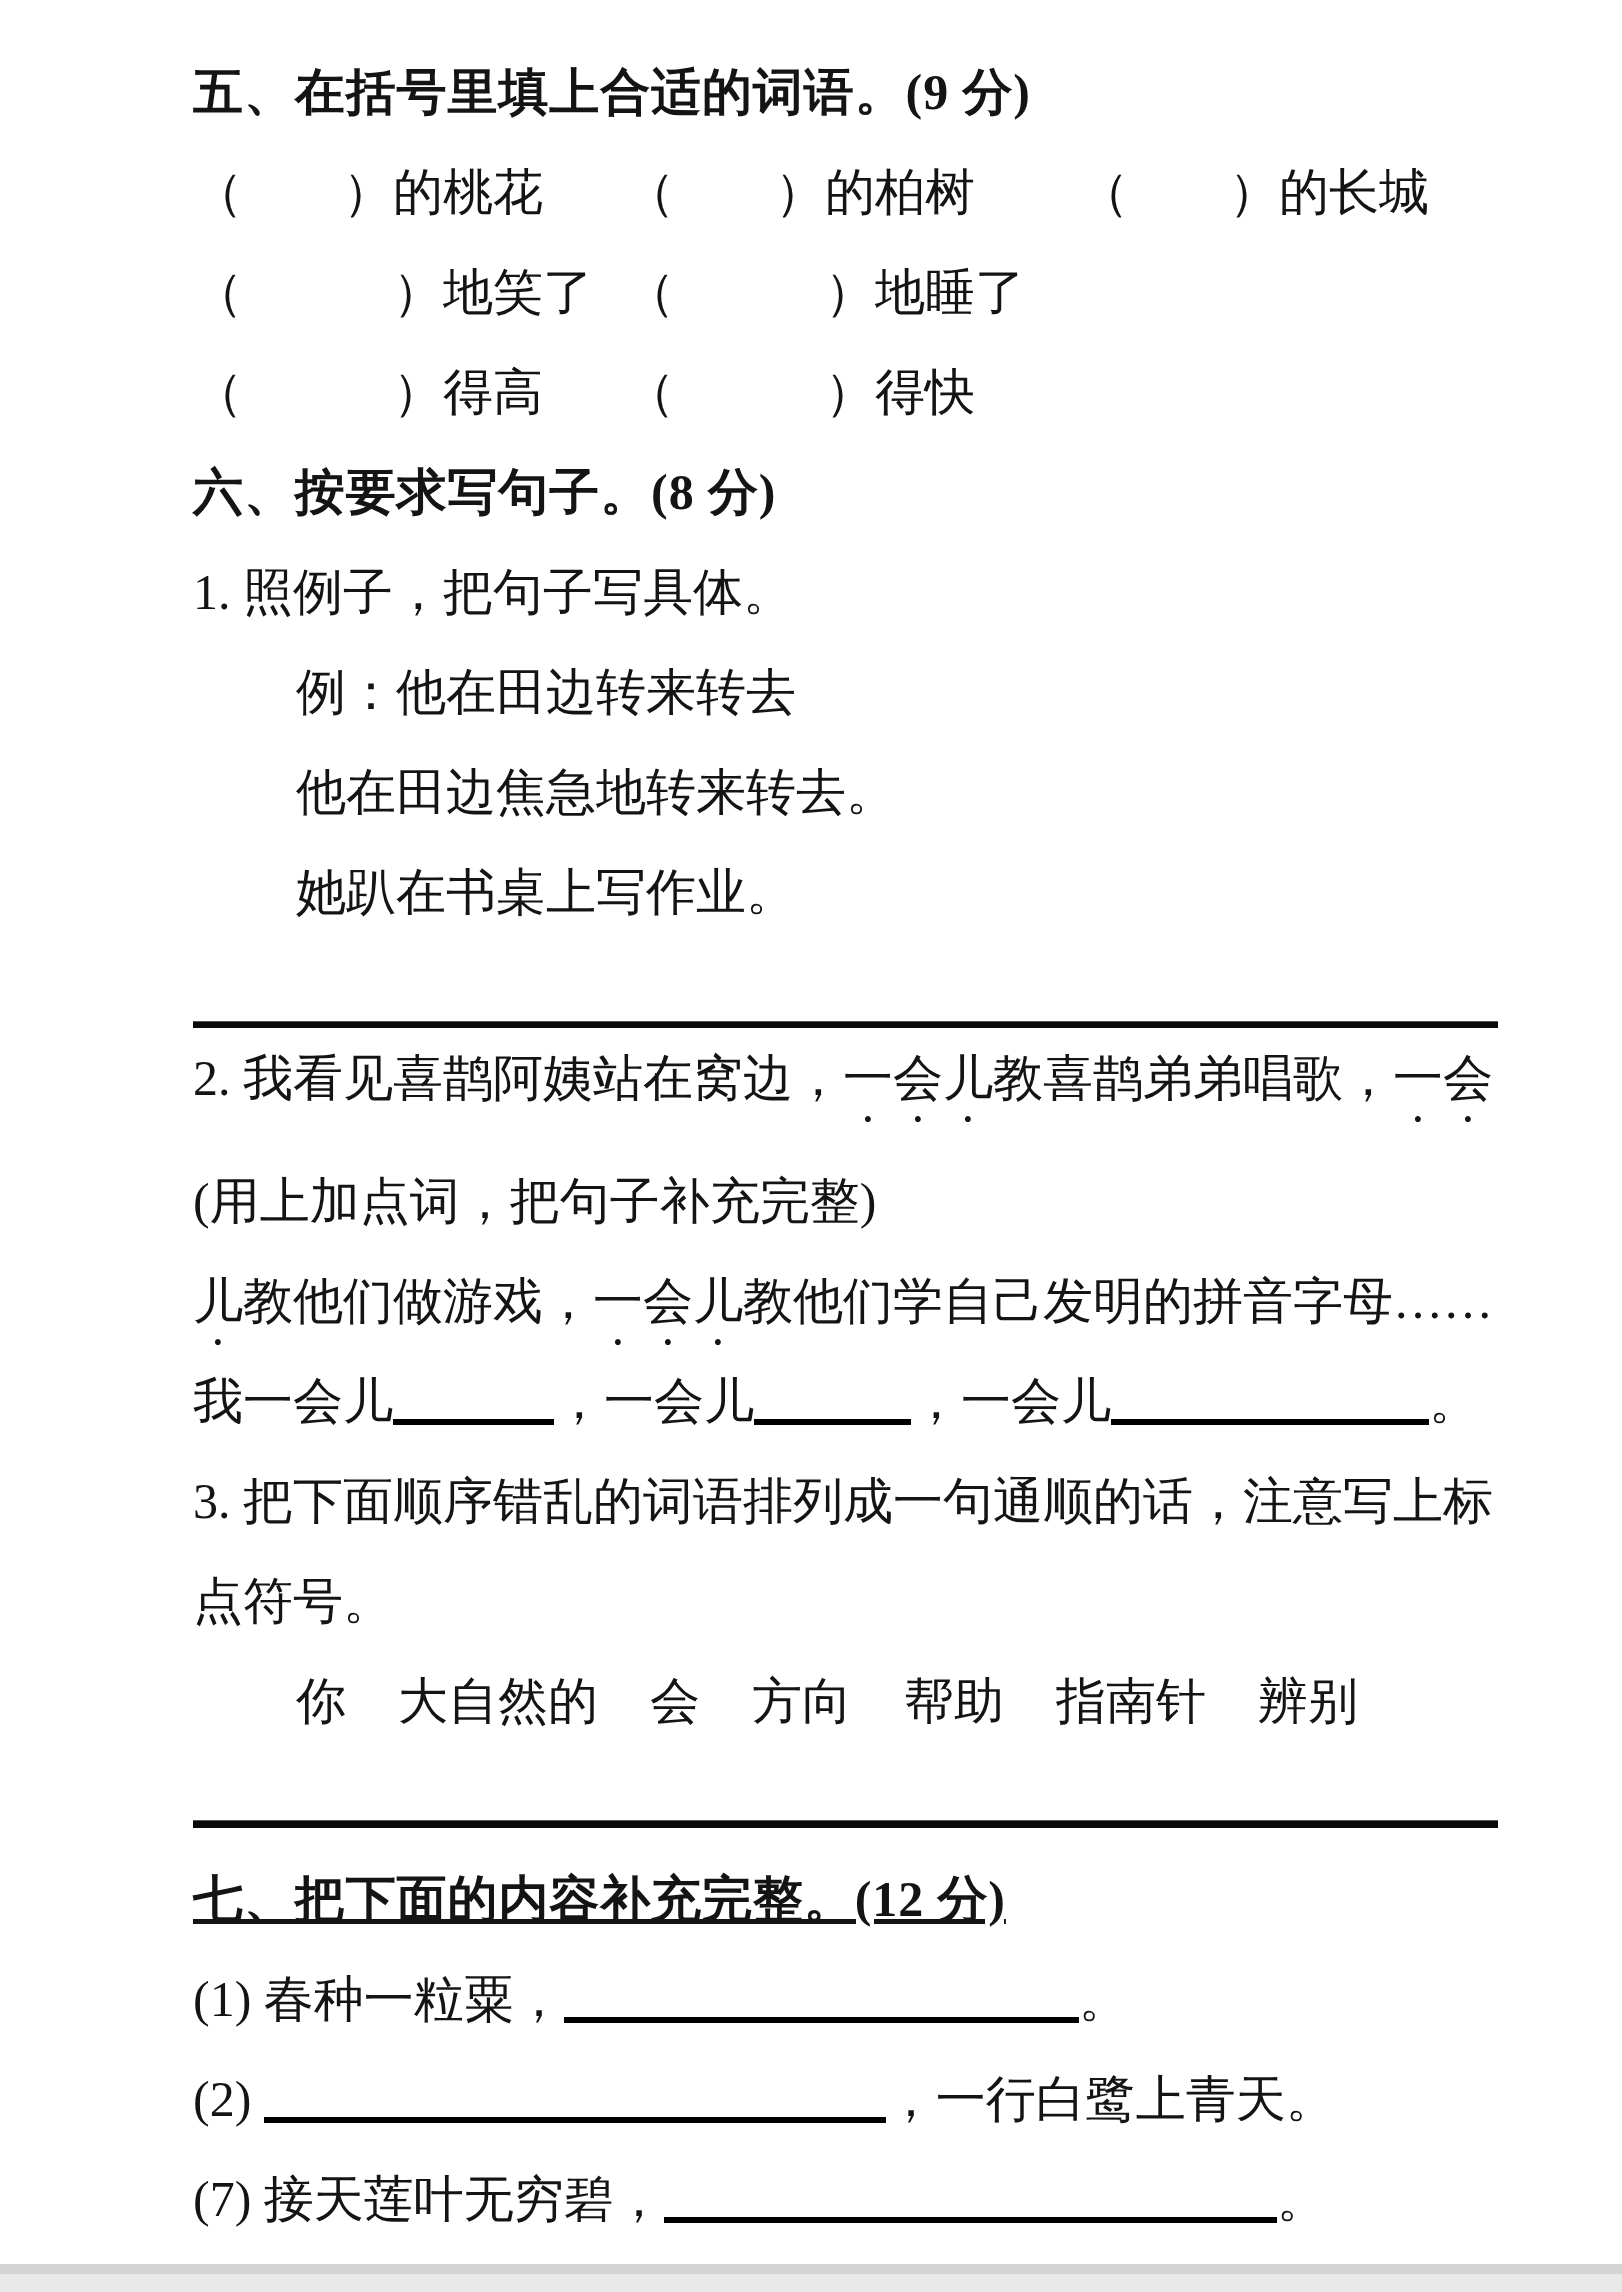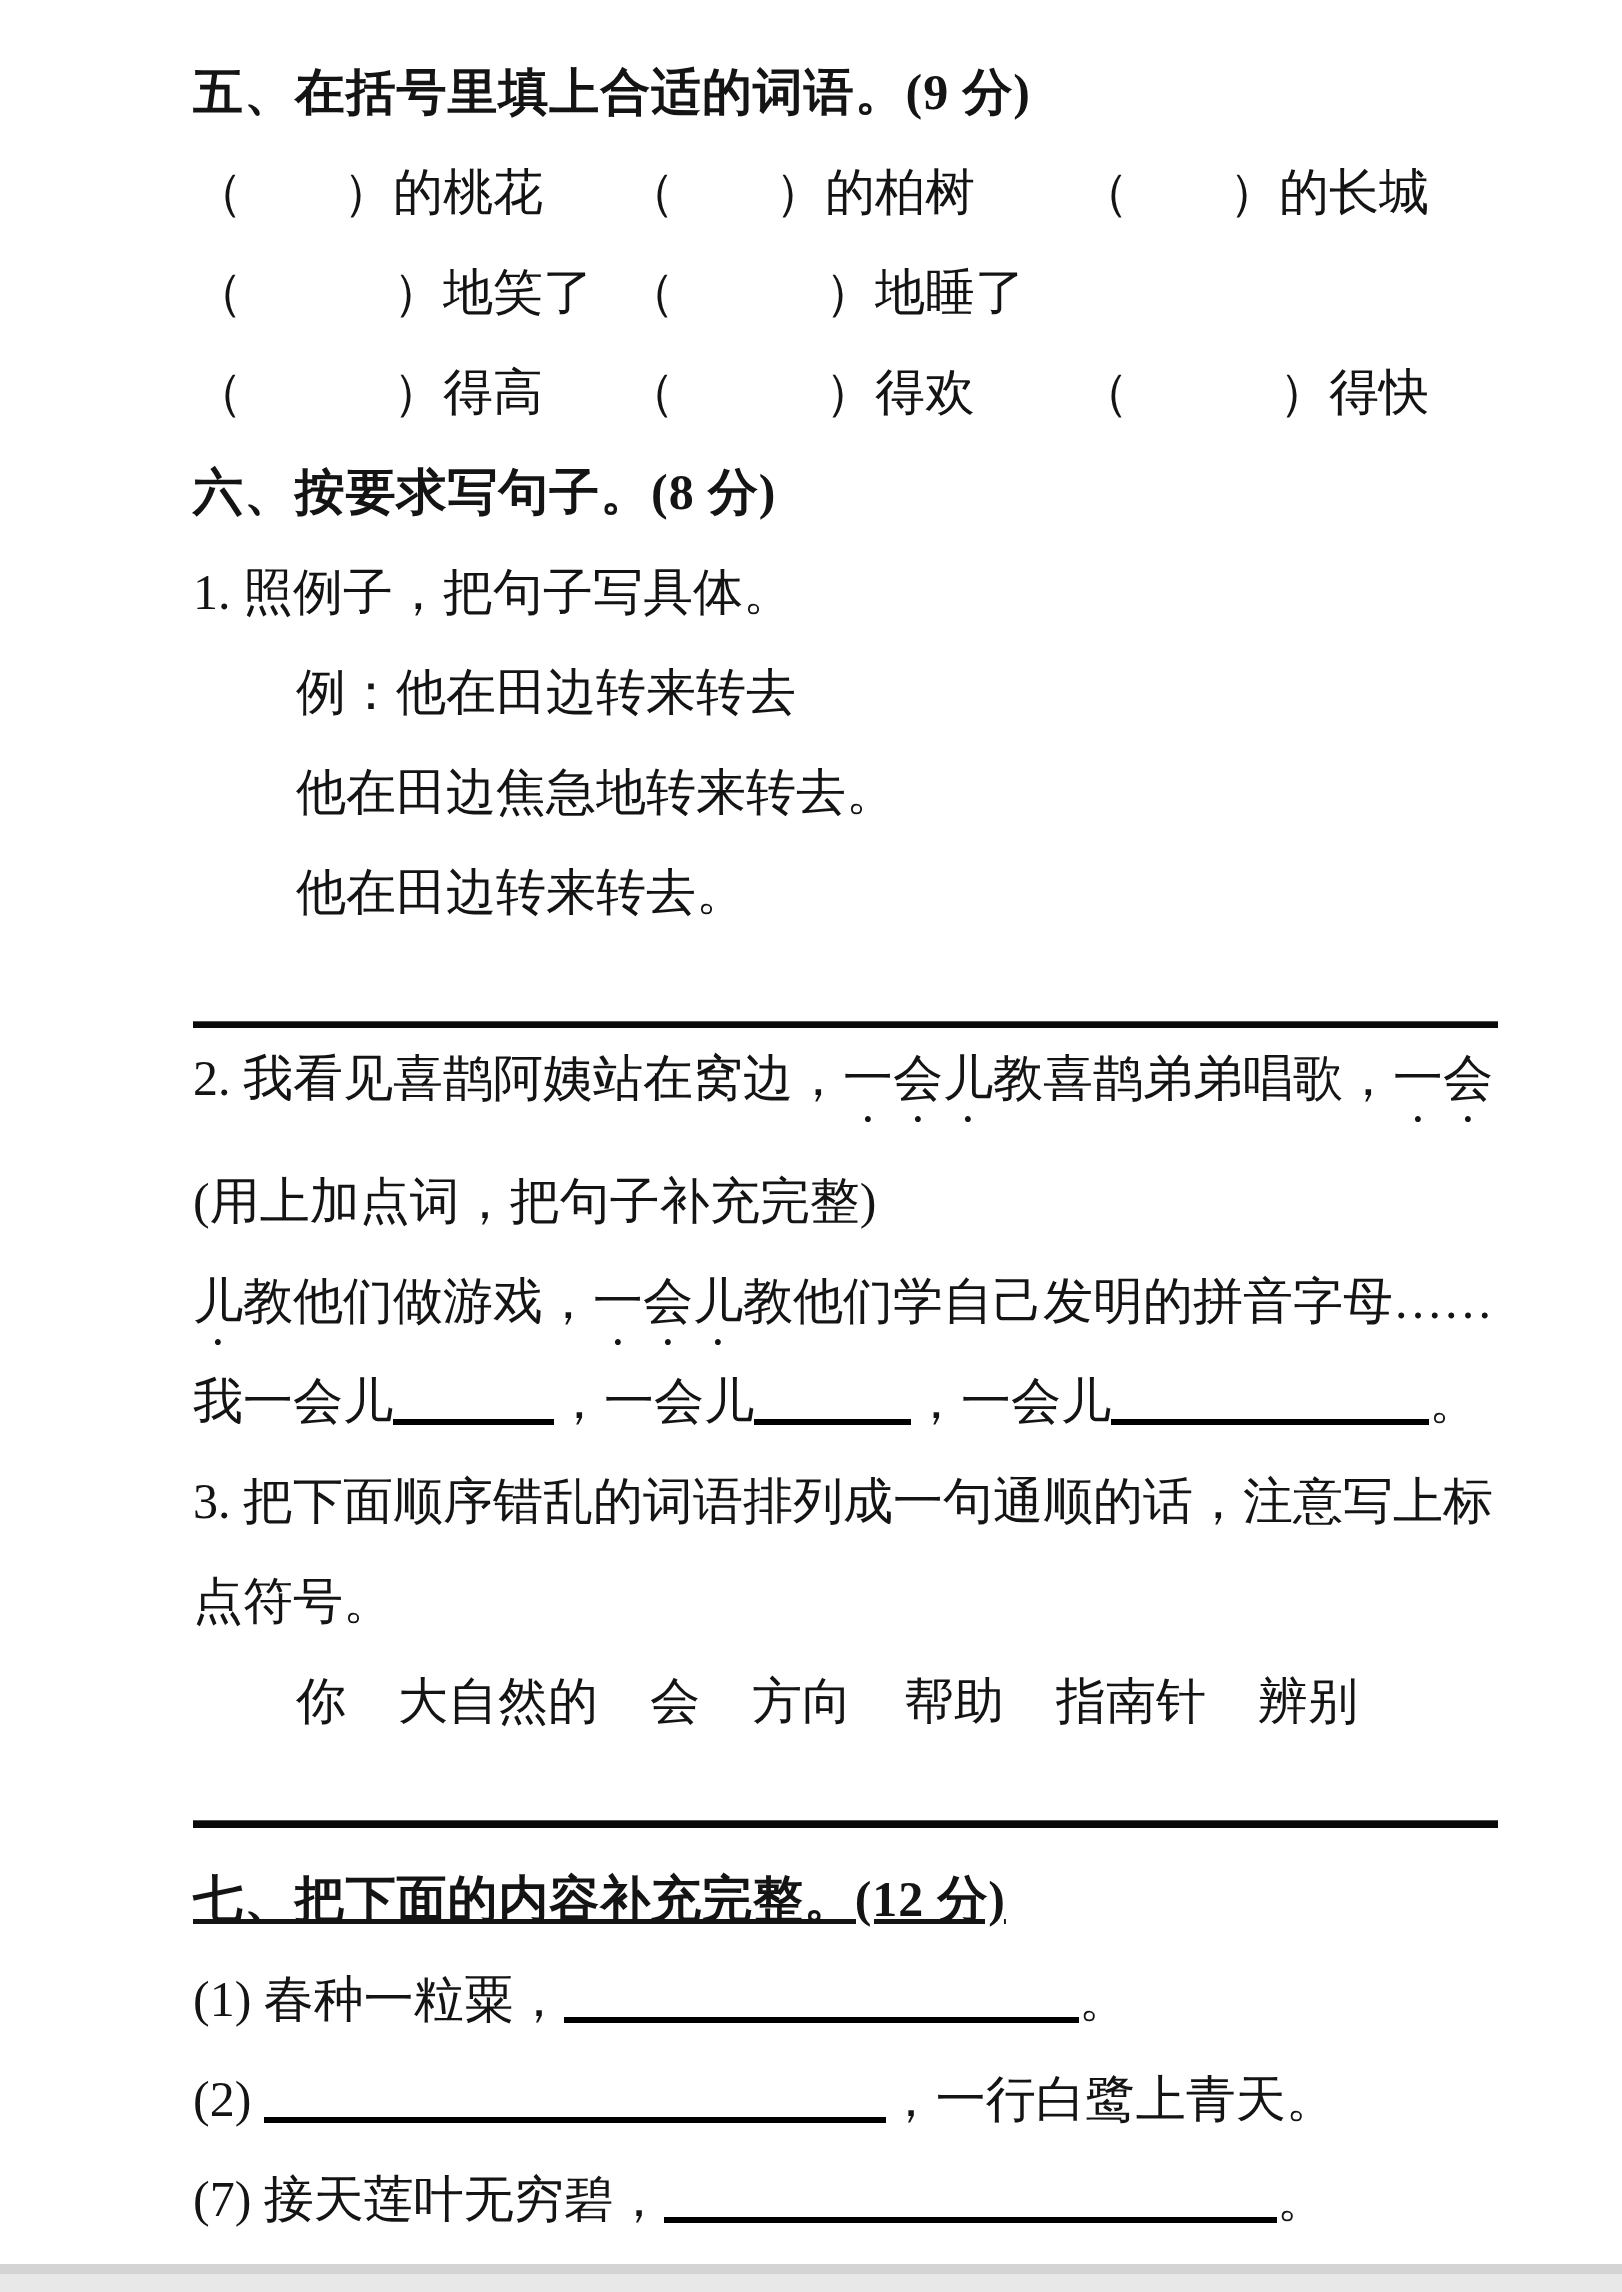--- a/index.html
+++ b/index.html
@@ -69,29 +69,28 @@
       <span>（　　）的桃花</span>
       <span>（　　）的柏树</span>
       <span>（　　）的长城</span>
     </div>
     <div class="line row3">
       <span>（　　　）地笑了</span>
       <span>（　　　）地睡了</span>
     </div>
     <div class="line row3">
       <span>（　　　）得高</span>
-      <span>（　　　）得欢</span>
       <span>（　　　）得快</span>
     </div>
 
     <div class="line title">六、按要求写句子。(8 分)</div>
     <div class="line">1. 照例子，把句子写具体。</div>
     <div class="line indent">例：他在田边转来转去</div>
     <div class="line indent">他在田边焦急地转来转去。</div>
-    <div class="line indent">他在田边转来转去。</div>
+    <div class="line indent">她趴在书桌上写作业。</div>
 
     <div class="divider div1"></div>
 
     <div class="line"><span>2. 我看见喜鹊阿姨站在窝边，</span><span class="dot">一会儿</span><span>教喜鹊弟弟唱歌，</span><span class="dot">一会</span></div>
     <div class="line mt26">(用上加点词，把句子补充完整)</div>
     <div class="line"><span class="dot">儿</span><span>教他们做游戏，</span><span class="dot">一会儿</span><span>教他们学自己发明的拼音字母……</span></div>
     <div class="line"><span>我一会儿</span><span class="blank" style="width: 161px;"></span><span>，一会儿</span><span class="blank" style="width: 157px;"></span><span>，一会儿</span><span class="blank" style="width: 318px;"></span><span>。</span></div>
 
     <div class="line">3. 把下面顺序错乱的词语排列成一句通顺的话，注意写上标</div>
     <div class="line">点符号。</div>

